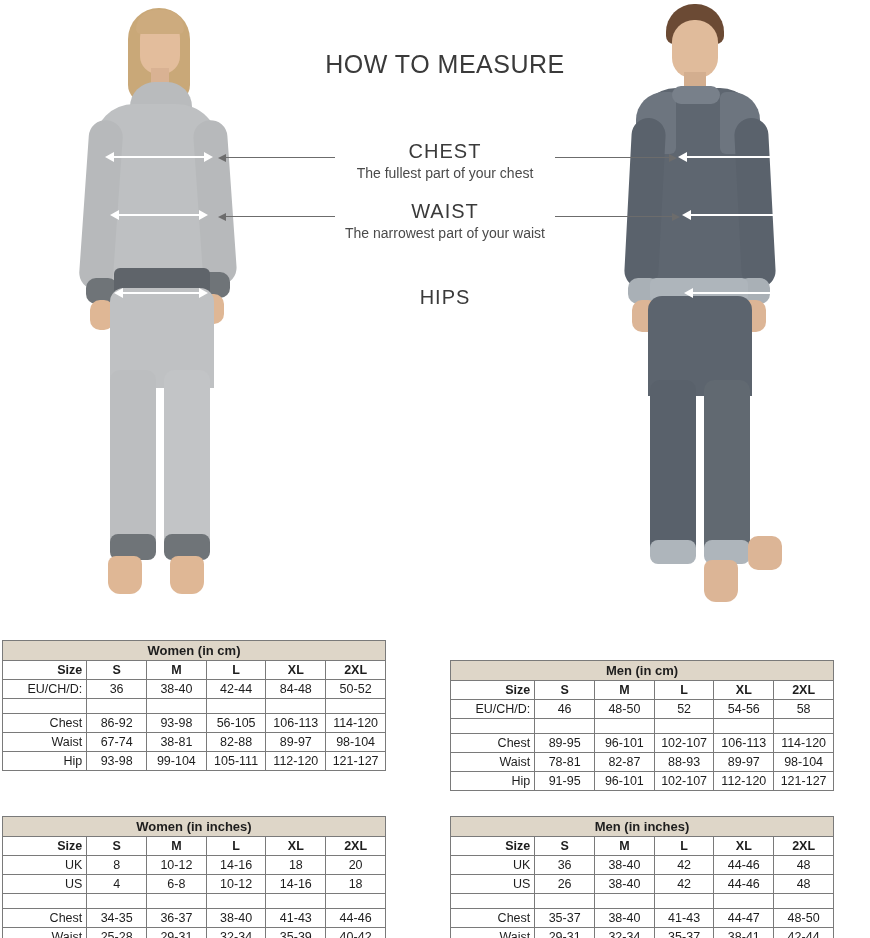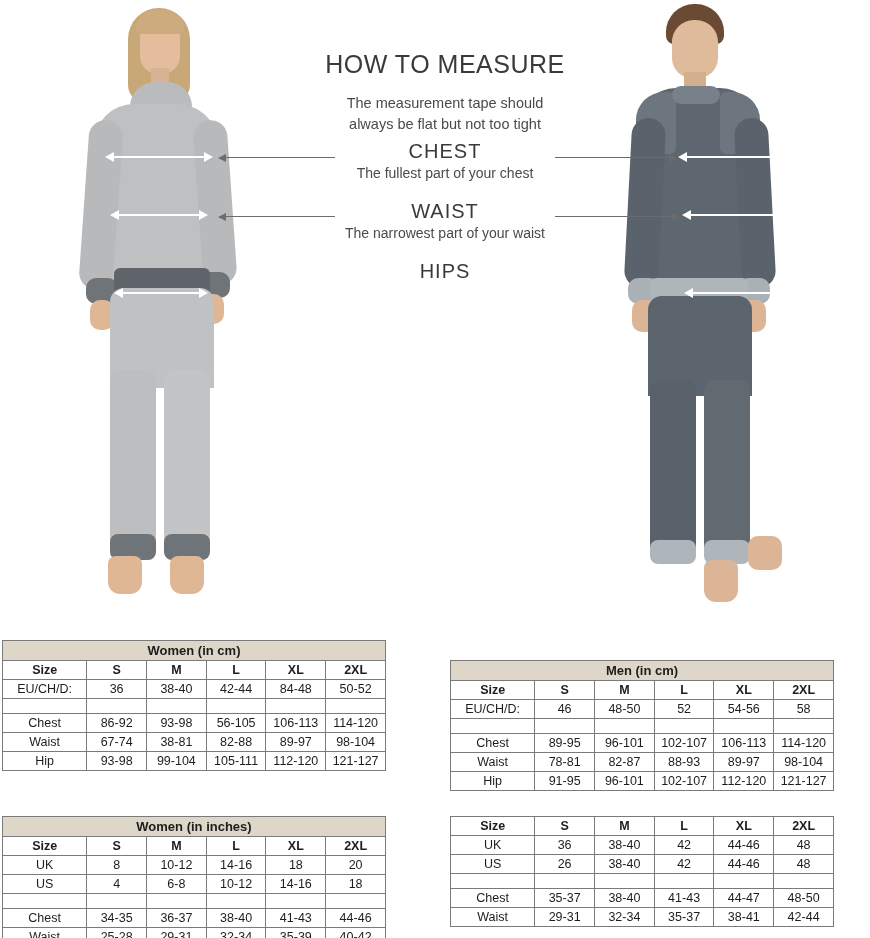--- a/index.html
+++ b/index.html
@@ -58,21 +58,21 @@
     color: #3a3a3a;
     letter-spacing: 1px;
     margin-bottom: 2px;
   }
   .measure-row .m-desc {
     font-size: 14px;
     color: #4a4a4a;
   }
   #row-chest { top: 140px; }
   #row-waist { top: 200px; }
-  #row-hips  { top: 260px; }
+  #row-hips  { top: 286px; }
 
   
   .leader {
     position: absolute;
     height: 1px;
     background: #6c6c6c;
   }
   .leader.arrow-left::before,
   .leader.arrow-right::after {
     content: "";
@@ -128,21 +128,21 @@
   table.size-table td, table.size-table th {
     border: 1px solid #7a7a7a;
     height: 19px;
     padding: 0 4px;
     font-weight: normal;
     text-align: center;
     white-space: nowrap;
     overflow: hidden;
   }
   table.size-table td.lbl, table.size-table th.lbl {
-    text-align: center;
+    text-align: right;
   }
   table.size-table tr.caption td {
     background: #ded6c8;
     font-weight: bold;
     font-size: 13px;
     text-align: center;
     height: 20px;
   }
   table.size-table tr.head td {
     font-weight: bold;
@@ -247,24 +247,20 @@
     <div class="body-arrow" style="left:692px; top:292px; width:84px;"></div>
 
     <div class="leader arrow-left" style="left:225px; top:157px; width:110px;"></div>
     <div class="leader arrow-right" style="left:555px; top:157px; width:115px;"></div>
 
     <div class="leader arrow-left" style="left:225px; top:216px; width:110px;"></div>
     <div class="leader arrow-right" style="left:555px; top:216px; width:118px;"></div>
 
     <div id="headings">
       <div class="title">HOW TO MEASURE</div>
-      <div class="subtitle">
-        <div>The measurement tape should</div>
-        <div>always be flat but not too tight</div>
-      </div>
     </div>
 
     <div class="measure-row" id="row-chest">
       <div class="m-name">CHEST</div>
       <div class="m-desc">The fullest part of your chest</div>
     </div>
     <div class="measure-row" id="row-waist">
       <div class="m-name">WAIST</div>
       <div class="m-desc">The narrowest part of your waist</div>
     </div>
@@ -472,20 +468,23 @@
       <table class="size-table">
         <colgroup>
           <col class="col-lbl">
           <col class="col-v">
           <col class="col-v">
           <col class="col-v">
           <col class="col-v">
           <col class="col-v">
         </colgroup>
         <tbody>
+          <tr class="caption">
+            <td colspan="6">Men (in inches)</td>
+          </tr>
           <tr class="head">
             <td class="lbl">Size</td>
             <td>S</td>
             <td>M</td>
             <td>L</td>
             <td>XL</td>
             <td>2XL</td>
           </tr>
           <tr>
             <td class="lbl">UK</td>

